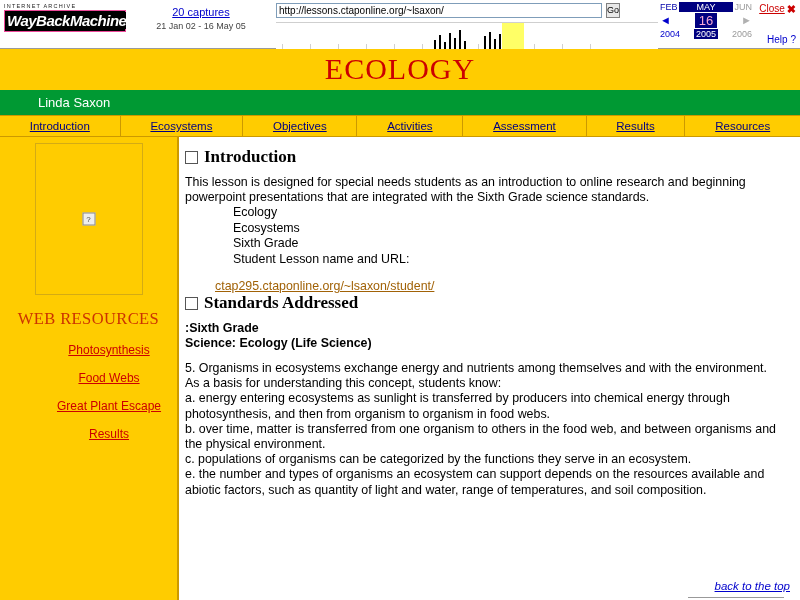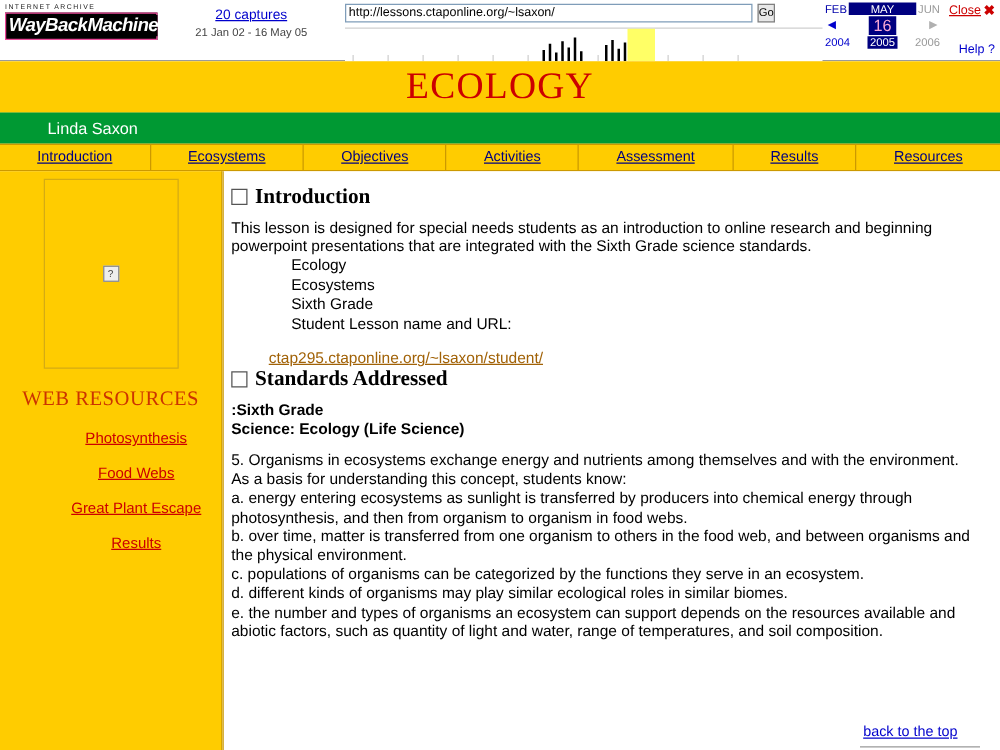--- a/index.html
+++ b/index.html
@@ -374,23 +374,24 @@
     line-height: 15px;
     margin: 0;
   }
   .std-body {
     margin-top: 10px;
     font-size: 12.4px;
     line-height: 15.2px;
   }
   .backtop {
     position: absolute;
-    right: 34px;
+    right: 10px;
     bottom: 10px;
     font-size: 11.5px;
+    font-style: italic;
   }
   .backtop a {
     color: #0000cc;
     text-decoration: underline;
   }
   .hr-thin {
     position: absolute;
     right: 16px;
     bottom: 4px;
     width: 96px;
@@ -564,21 +565,20 @@
       </div>
 
       <div class="std-sub">:Sixth Grade</div>
       <div class="std-sub">Science: Ecology (Life Science)</div>
 
       <div class="std-body">
         <div>5. Organisms in ecosystems exchange energy and nutrients among themselves and with the environment. As a basis for understanding this concept, students know:</div>
         <div>a. energy entering ecosystems as sunlight is transferred by producers into chemical energy through photosynthesis, and then from organism to organism in food webs.</div>
         <div>b. over time, matter is transferred from one organism to others in the food web, and between organisms and the physical environment.</div>
         <div>c. populations of organisms can be categorized by the functions they serve in an ecosystem.</div>
-        <div>d. different kinds of organisms may play similar ecological roles in similar biomes.</div>
         <div>e. the number and types of organisms an ecosystem can support depends on the resources available and abiotic factors, such as quantity of light and water, range of temperatures, and soil composition.</div>
       </div>
 
       <div class="backtop">
         <a href="#">back to the top</a>
       </div>
       <div class="hr-thin"></div>
     </div>
   </div>
 </div>

